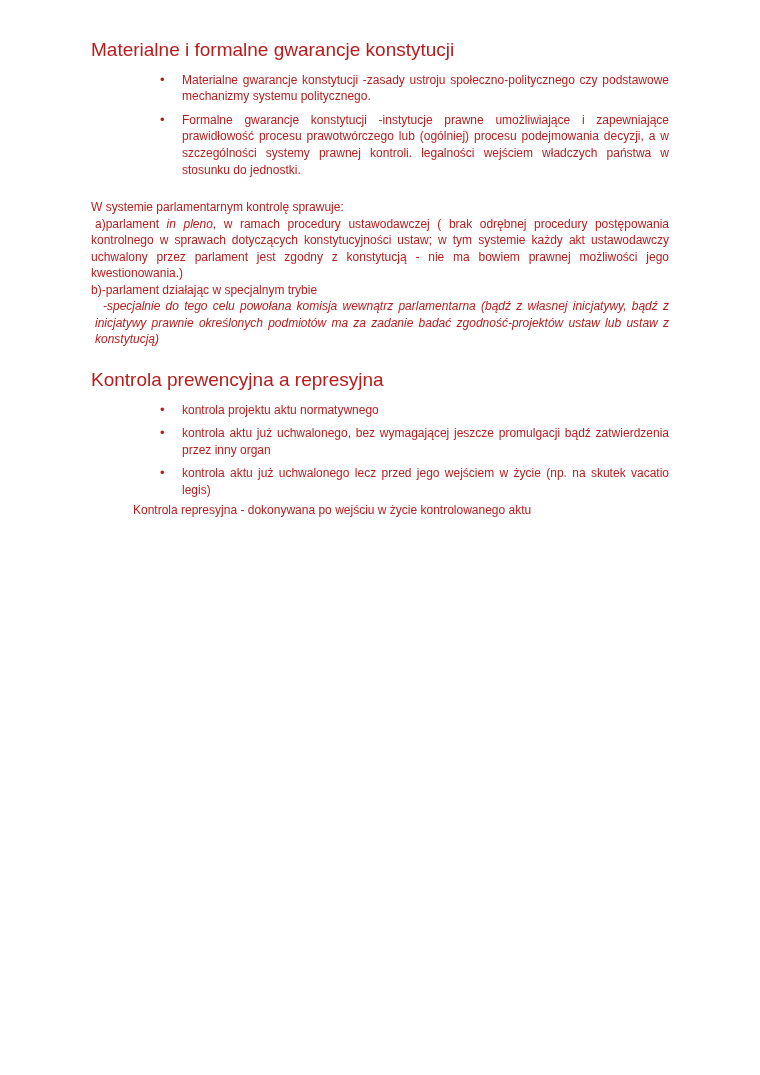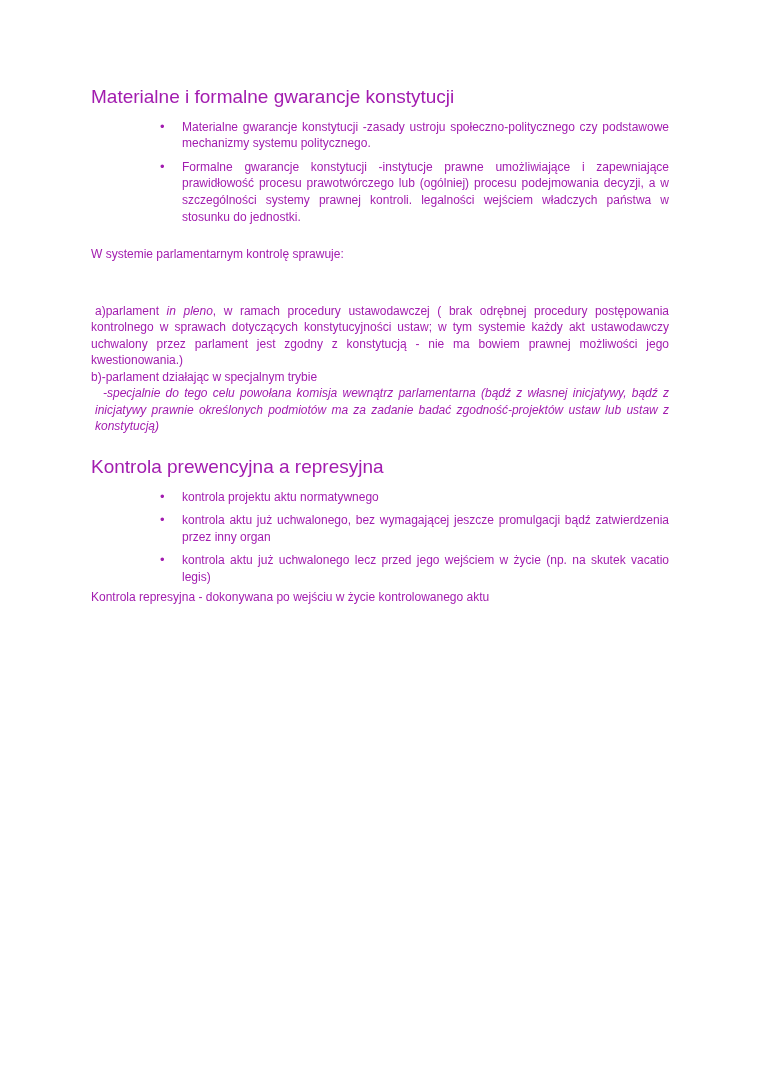--- a/index.html
+++ b/index.html
@@ -6,25 +6,25 @@
     margin: 0;
     padding: 0;
     background: #ffffff;
   }
   .page {
     position: relative;
     width: 760px;
     height: 1075px;
     box-sizing: border-box;
     background: #ffffff;
-    padding: 86px 91px 0 91px;
+    padding: 39px 91px 0 91px;
     font-family: "Liberation Sans", sans-serif;
     font-size: 12px;
     line-height: 1.38;
-    color: #a21caf;
+    color: #b91c1c;
     overflow: hidden;
   }
   h1.sec-title {
     font-size: 19px;
     font-weight: 400;
     line-height: 1.2;
     margin: 0 0 10px 0;
     letter-spacing: 0;
   }
   .section { margin: 0 0 21px 0; }
@@ -41,28 +41,28 @@
   }
   .li .marker {
     position: absolute;
     left: 69px;
     top: -1px;
     font-size: 13px;
   }
   .li:last-child { margin-bottom: 0; }
 
   .lead { margin-bottom: 0; }
-  .para-a { text-indent: 4px; margin-top: 40px; }
+  .para-a { text-indent: 4px; }
   .para-indent {
     padding-left: 4px;
     text-indent: 8px;
     font-style: italic;
   }
   .bullets3 { margin-bottom: 2px; }
-  .final-line { margin-top: 3px; }
+  .final-line { margin-top: 3px; margin-left: 42px; }
 </style>
 </head>
 <body>
 
 <div class="page">
 
   <div class="section">
     <h1 class="sec-title">Materialne i formalne gwarancje konstytucji</h1>
 
     <div class="li just">

